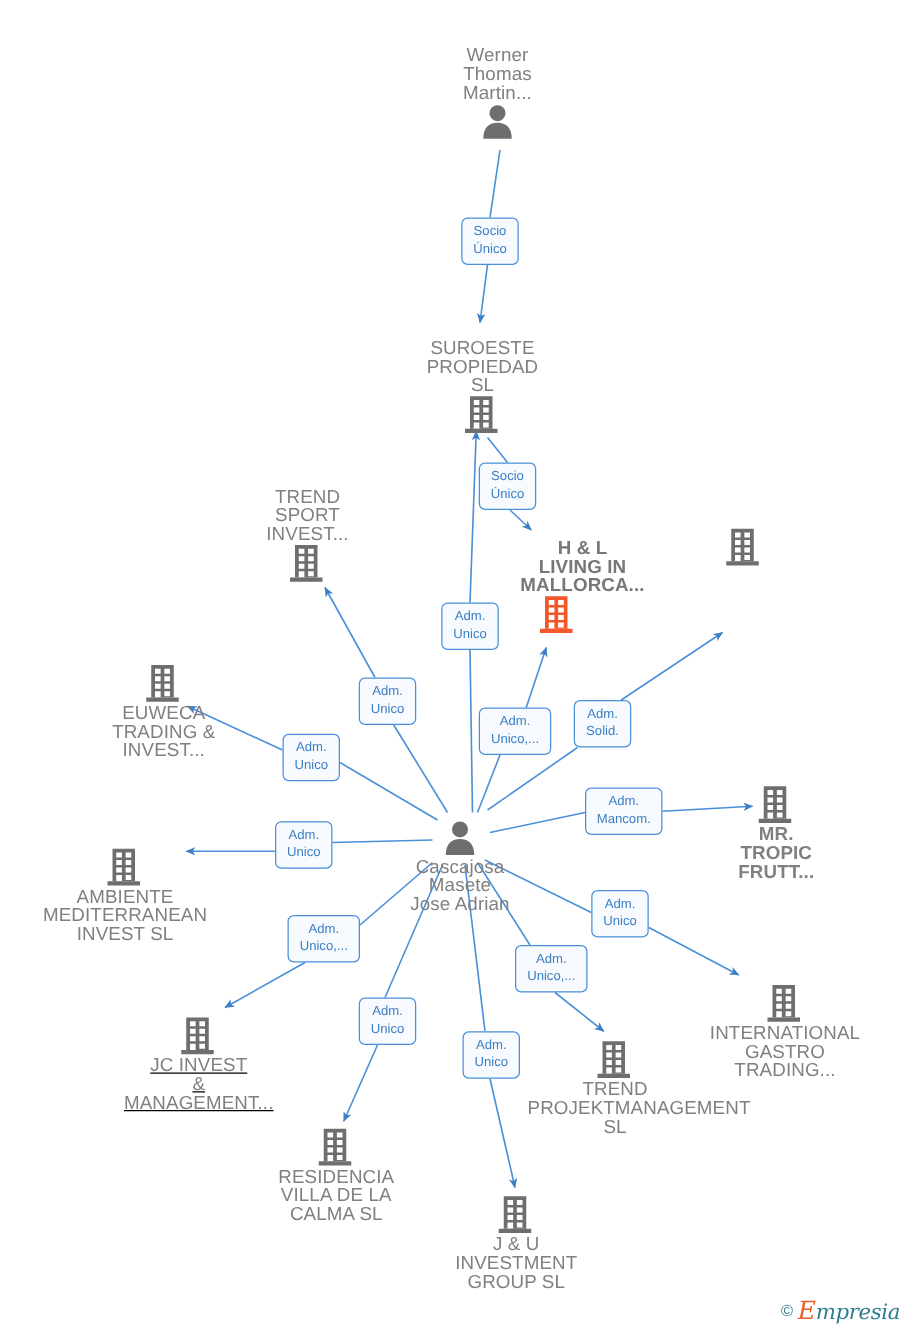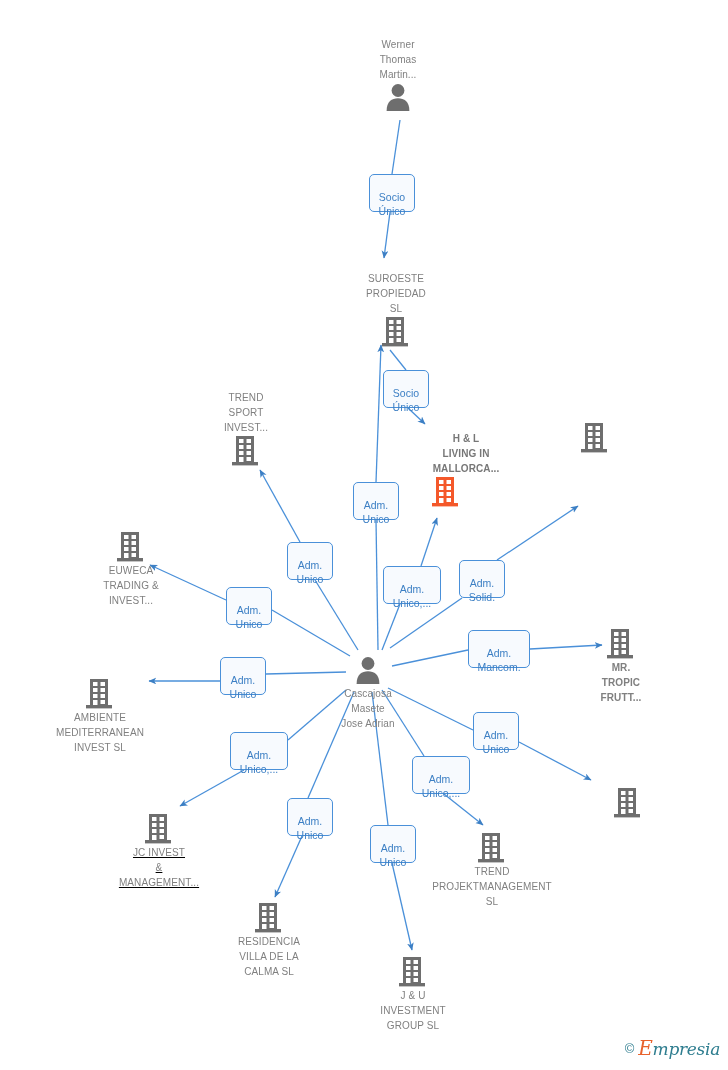--- a/index.html
+++ b/index.html
@@ -27,21 +27,21 @@
     pointer-events: none;
   }
   .node {
     position: absolute;
     width: 140px;
     margin-left: -70px;
     text-align: center;
     pointer-events: auto;
   }
   .node .caption {
-    font-size: 10px;
+    font-size: 15px;
     line-height: 15px;
     color: #808080;
     letter-spacing: 0.1px;
     white-space: pre-line;
   }
   .node.focus .caption {
     font-weight: bold;
     color: #777777;
     margin-left: 40px;
   }
@@ -55,21 +55,21 @@
   .edge-label {
     position: absolute;
     box-sizing: border-box;
     border: 1.2px solid #4a90d9;
     border-radius: 5px;
     background: #f7fafe;
     color: #3c7fc4;
     font-size: 10.5px;
     line-height: 14px;
     text-align: center;
-    padding: 15px 4px 3px 4px;
+    padding: 3px 4px 3px 4px;
     white-space: pre-line;
   }
   .watermark {
     position: absolute;
     right: 8px;
     bottom: 10px;
     display: flex;
     align-items: center;
     gap: 4px;
     font-size: 15px;
@@ -169,21 +169,21 @@
         <div class="caption">Werner
 Thomas
 Martin...</div>
         <div>
           <svg class="glyph" width="30" height="30" viewBox="0 0 30 30" xmlns="http://www.w3.org/2000/svg">
             <circle cx="15" cy="8.5" r="6.4" fill="#6e6e6e"></circle>
             <path d="M3.6,29 C3.6,19.6 8.8,16.2 15,16.2 C21.2,16.2 26.4,19.6 26.4,29 Z" fill="#6e6e6e"></path>
           </svg>
         </div>
       </div>
-      <div class="node" style="left: 396px; top: 271px;">
+      <div class="node" style="left: 386px; top: 271px;">
         <div class="caption">SUROESTE
 PROPIEDAD
 SL</div>
         <div>
           <svg class="glyph" width="30" height="32" viewBox="0 0 30 32" xmlns="http://www.w3.org/2000/svg">
             <rect x="5" y="1" width="18" height="26" fill="#6e6e6e"></rect>
             <rect x="8" y="4" width="4.5" height="4" fill="#ffffff"></rect>
             <rect x="15.5" y="4" width="4.5" height="4" fill="#ffffff"></rect>
             <rect x="8" y="10" width="4.5" height="4" fill="#ffffff"></rect>
             <rect x="15.5" y="10" width="4.5" height="4" fill="#ffffff"></rect>
@@ -325,20 +325,23 @@
             <rect x="15.5" y="4" width="4.5" height="4" fill="#ffffff"></rect>
             <rect x="8" y="10" width="4.5" height="4" fill="#ffffff"></rect>
             <rect x="15.5" y="10" width="4.5" height="4" fill="#ffffff"></rect>
             <rect x="8" y="16" width="4.5" height="4" fill="#ffffff"></rect>
             <rect x="15.5" y="16" width="4.5" height="4" fill="#ffffff"></rect>
             <rect x="8" y="22" width="4.5" height="5" fill="#ffffff"></rect>
             <rect x="15.5" y="22" width="4.5" height="4" fill="#ffffff"></rect>
             <rect x="1" y="27" width="26" height="3.4" fill="#6e6e6e"></rect>
           </svg>
         </div>
+        <div class="caption caption-below">INTERNATIONAL
+GASTRO
+TRADING...</div>
       </div>
       <div class="node" style="left: 159px; top: 813px; text-decoration: underline;">
         <div>
           <svg class="glyph" width="30" height="32" viewBox="0 0 30 32" xmlns="http://www.w3.org/2000/svg">
             <rect x="5" y="1" width="18" height="26" fill="#6e6e6e"></rect>
             <rect x="8" y="4" width="4.5" height="4" fill="#ffffff"></rect>
             <rect x="15.5" y="4" width="4.5" height="4" fill="#ffffff"></rect>
             <rect x="8" y="10" width="4.5" height="4" fill="#ffffff"></rect>
             <rect x="15.5" y="10" width="4.5" height="4" fill="#ffffff"></rect>
             <rect x="8" y="16" width="4.5" height="4" fill="#ffffff"></rect>

